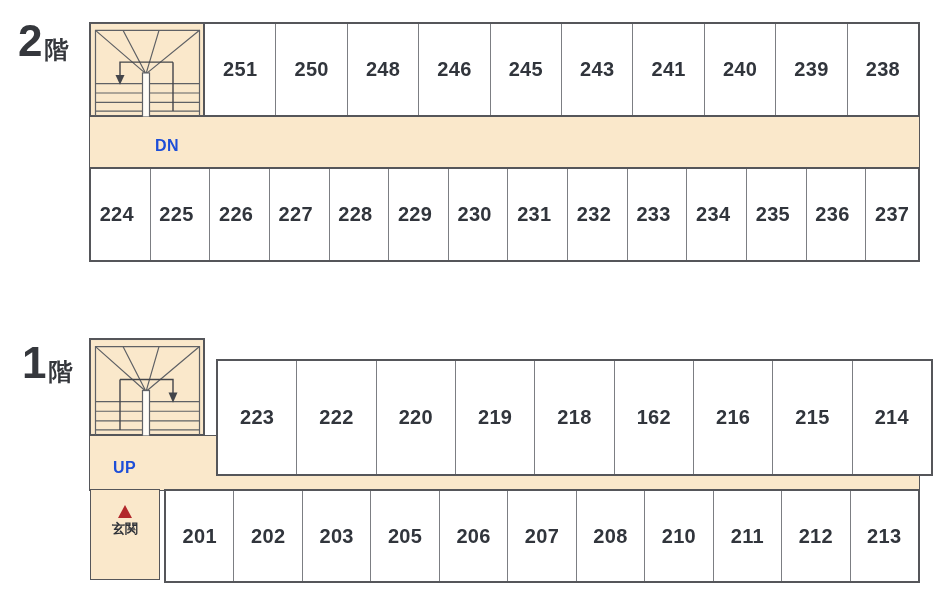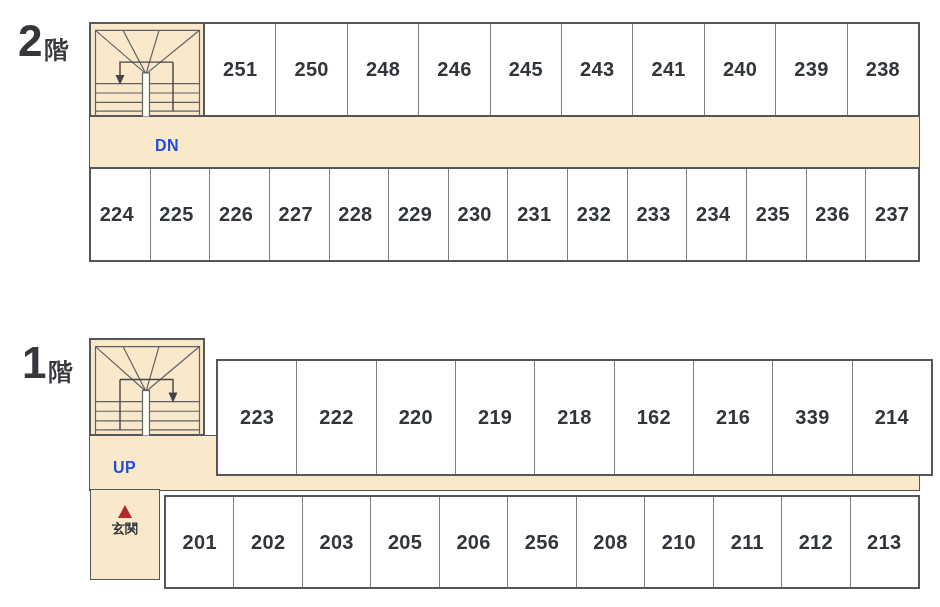--- a/index.html
+++ b/index.html
@@ -132,36 +132,36 @@
     <div class="abs dir-label" style="left:113px;top:139px;">UP</div>
 
     <div class="abs row" style="left:216px;top:38px;width:717px;height:117px;margin-top:21px;">
         <div class="room">223</div>
         <div class="room">222</div>
         <div class="room">220</div>
         <div class="room">219</div>
         <div class="room">218</div>
         <div class="room">162</div>
         <div class="room">216</div>
-        <div class="room">339</div>
+        <div class="room">215</div>
         <div class="room">214</div>
       </div>
 
     <div class="abs entrance" style="left:90px;top:189px;width:70px;height:91px;">
       <div class="entrance-tri"></div>
       <div class="entrance-label">玄関</div>
     </div>
 
-    <div class="abs row" style="left:164px;top:189px;width:756px;height:94px;margin-top:6px;">
+    <div class="abs row" style="left:164px;top:189px;width:756px;height:94px;">
         <div class="room">201</div>
         <div class="room">202</div>
         <div class="room">203</div>
         <div class="room">205</div>
         <div class="room">206</div>
-        <div class="room">256</div>
+        <div class="room">207</div>
         <div class="room">208</div>
         <div class="room">210</div>
         <div class="room">211</div>
         <div class="room">212</div>
         <div class="room">213</div>
       </div>
   </div>
 
 </div>
 

